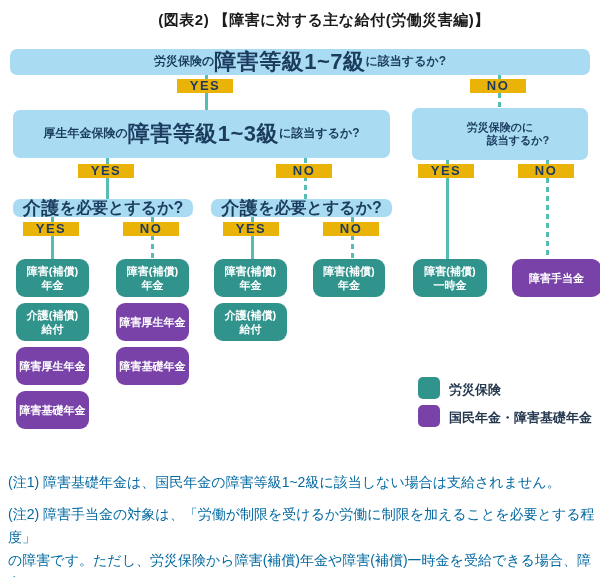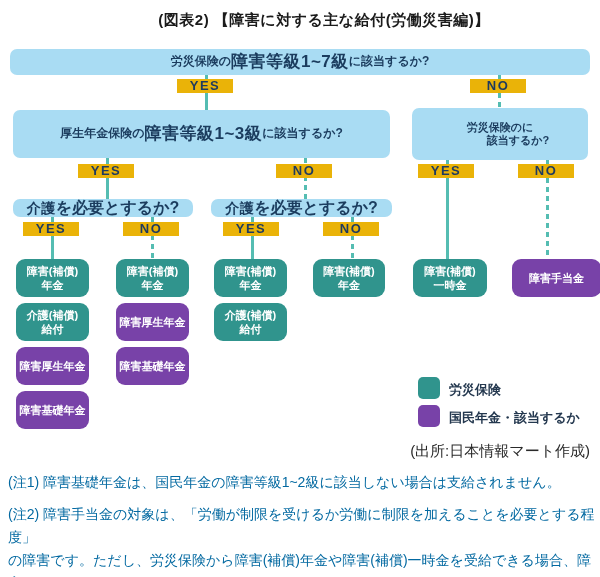--- a/index.html
+++ b/index.html
@@ -7,23 +7,23 @@
   #stage{position:relative;width:600px;height:577px;background:#ffffff;overflow:hidden;}
 
   .title{position:absolute;left:0;top:11px;width:600px;text-align:center;
          font-size:15px;font-weight:bold;color:#1b1b1b;letter-spacing:.5px;padding-left:24px;}
 
   
   .qbox{position:absolute;background:#a9dcf3;border-radius:7px;color:#1b3c5e;
         font-weight:bold;display:flex;align-items:center;justify-content:center;
         line-height:1.15;text-align:center;}
   .qbox .sm{font-size:12px;text-align:center;}
-  .qbox .em{font-size:17px;letter-spacing:.5px;}
+  .qbox .em{font-size:22px;letter-spacing:.5px;}
   .qbox.small .sm{font-size:16px;}
-  .qbox.small .em{font-size:14px;}
+  .qbox.small .em{font-size:18px;}
   .q3line{display:flex;align-items:baseline;justify-content:center;}
 
   
   .vline{position:absolute;width:3px;background:#55bdb2;}
   .vdash{position:absolute;width:3px;
          background:repeating-linear-gradient(to bottom,#55bdb2 0 5px,transparent 5px 9px);}
 
   .yn{position:absolute;width:56px;text-align:center;font-size:13px;font-weight:bold;
       color:#1e3a5f;letter-spacing:1.5px;background:#eab308;line-height:14px;}
 
@@ -124,22 +124,21 @@
 年金</div>
 
   <div class="leaf teal" style="left:413px;top:259px;width:74px;">障害(補償)
 一時金</div>
 
   <div class="leaf purple" style="left:512px;top:259px;width:89px;">障害手当金</div>
 
   <div class="swatch teal" style="left:418px;top:377px;"></div>
   <div class="legend-label" style="left:449px;top:381px;">労災保険</div>
   <div class="swatch purple" style="left:418px;top:405px;"></div>
-  <div class="legend-label" style="left:449px;top:409px;">国民年金・該当するか</div>
+  <div class="legend-label" style="left:449px;top:409px;">国民年金・障害基礎年金</div>
 
-  <div class="source">(出所:日本情報マート作成)</div>
 
   <div class="note" style="top:471px;">(注1) 障害基礎年金は、国民年金の障害等級1~2級に該当しない場合は支給されません。</div>
   <div class="note" style="top:503px;">(注2) 障害手当金の対象は、「労働が制限を受けるか労働に制限を加えることを必要とする程度」
 の障害です。ただし、労災保険から障害(補償)年金や障害(補償)一時金を受給できる場合、障害
 手当金は支給されないので注意が必要です。</div>
 
 </div>
 
 </body></html>

